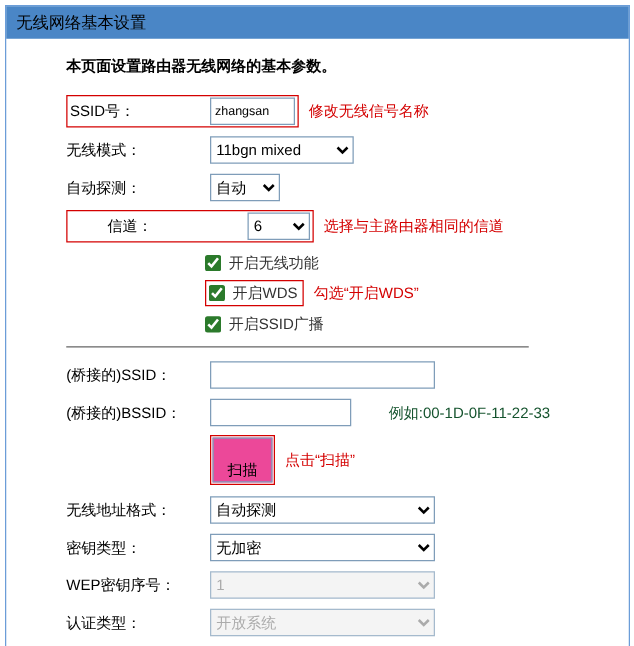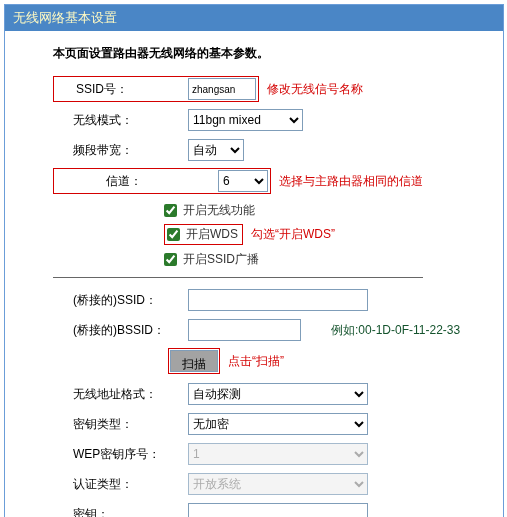--- a/index.html
+++ b/index.html
@@ -11,21 +11,21 @@
     color: #333;
     width: 507px;
     box-sizing: border-box;
   }
   .panel {
     border: 1px solid #6b9dd8;
     width: 498px;
   }
   .panel-title {
     background: #4a86c6;
-    color: #fef9c3;
+    color: #000000;
     padding: 4px 8px;
     font-size: 13px;
   }
   .panel-body {
     padding: 14px 30px 18px 48px;
   }
   .desc {
     color: #000;
     margin-bottom: 14px;
     font-weight: bold;
@@ -33,21 +33,20 @@
   .row {
     display: flex;
     align-items: center;
     margin-bottom: 6px;
     min-height: 24px;
   }
   .label {
     width: 115px;
     color: #000;
     flex-shrink: 0;
-    margin-left: 20px;
   }
   .field {
     display: flex;
     align-items: center;
     gap: 6px;
   }
   input[type="text"] {
     border: 1px solid #7f9db9;
     height: 18px;
     padding: 1px 3px;
@@ -98,22 +97,22 @@
     border-top: 1px solid #666;
     margin: 8px 0 10px 0;
     width: 370px;
   }
   .hint {
     color: #14532d;
     margin-left: 24px;
   }
   .btn {
     border: 1px solid #7f9db9;
-    background: #a3a3a3;
-    padding: 5px 11px;
+    background: #ec4899;
+    padding: 17px 11px;
     font-size: 12px;
     font-family: inherit;
     cursor: pointer;
     height: 22px;
   }
   .scan-area {
     margin-left: 115px;
     margin-bottom: 8px;
     display: flex;
     align-items: center;
@@ -139,21 +138,21 @@
     <div class="row">
       <span class="label">无线模式：</span>
       <div class="field">
         <select class="w100" style="width:115px">
           <option>11bgn mixed</option>
         </select>
       </div>
     </div>
 
     <div class="row">
-      <span class="label">频段带宽：</span>
+      <span class="label">自动探测：</span>
       <div class="field">
         <select class="w46" style="width:56px">
           <option>自动</option>
         </select>
       </div>
     </div>
 
     <div class="row">
       <span class="box-red" style="gap:0;padding-left:32px;">
         <span class="label" style="width:112px;">信道：</span>

